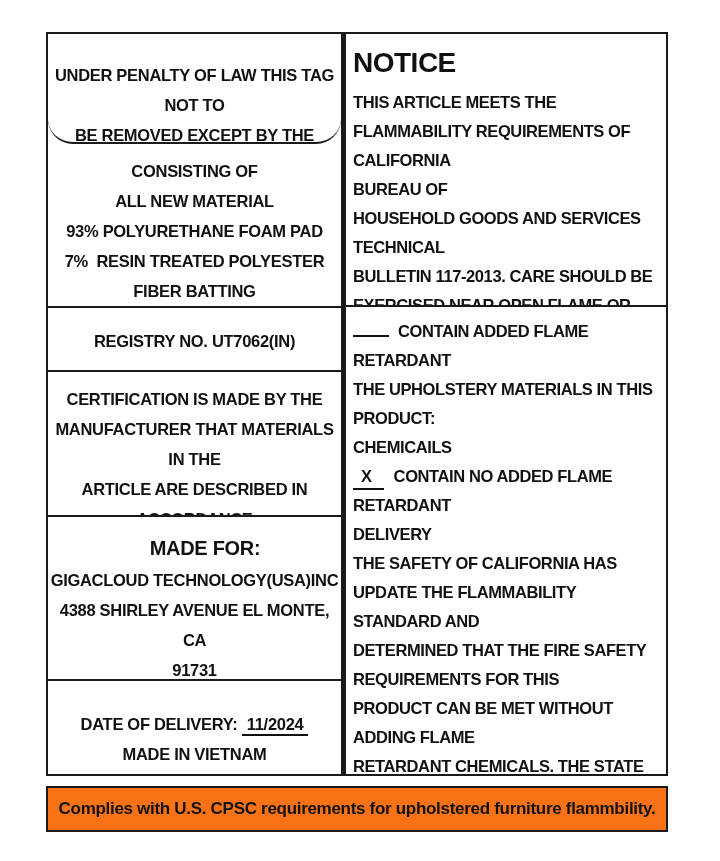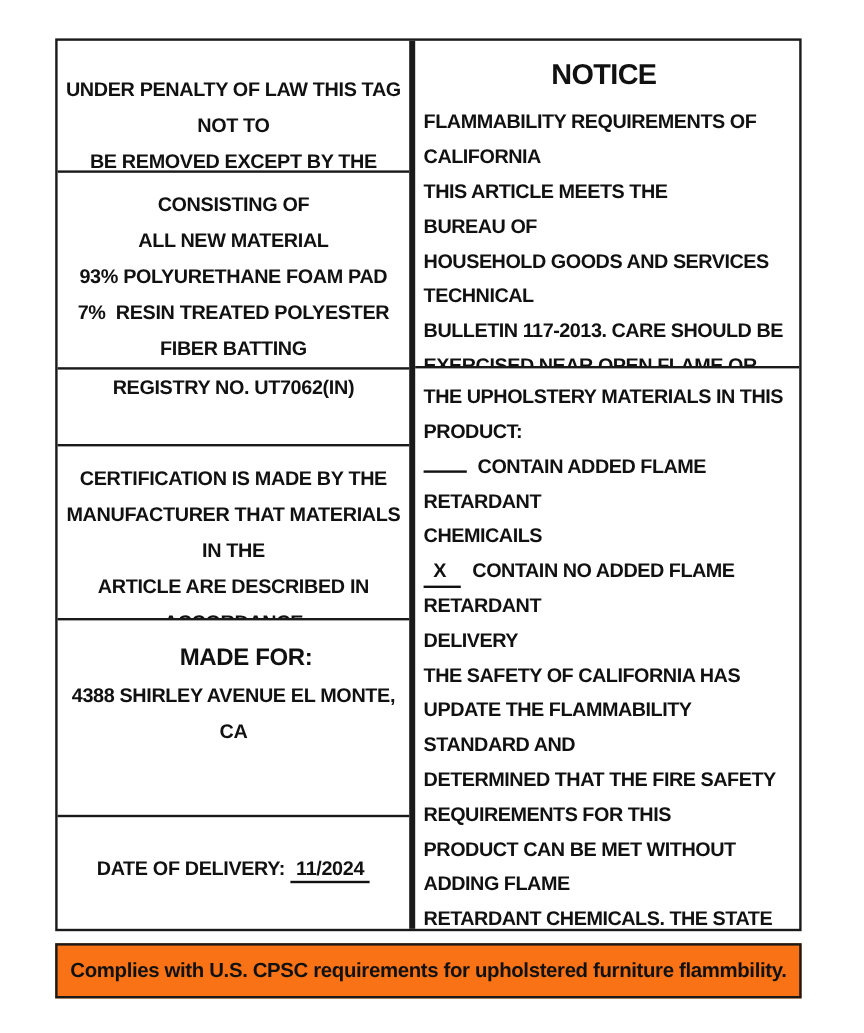--- a/index.html
+++ b/index.html
@@ -28,41 +28,41 @@
   .c { text-align: center; }
   .line {
     font-weight: bold;
     font-size: 16.5px;
     line-height: 30px;
     letter-spacing: -0.3px;
     white-space: pre-wrap;
   }
 
   
-  .sec-penalty  { height: 111px; padding-top: 26px; }
+  .sec-penalty  { height: 111px; padding-top: 26px; border-radius: 25px; }
   .sec-material { height: 164px; padding-top: 12px; }
-  .sec-registry { height: 65px;  }
+  .sec-registry { height: 65px;  padding-top: 18px; }
   .sec-cert     { height: 146px; padding-top: 12px; }
   .sec-madefor  { height: 165px; padding-top: 14px; }
   .sec-delivery { height: 93px;  padding-top: 28px; }
 
   .madefor-heading {
     font-weight: bold; font-size: 20px; line-height: 34px; letter-spacing: -0.3px; margin-left: 21px;
   }
   .underlined-date {
     border-bottom: 2px solid #111;
     padding: 0 5px 1px 5px;
   }
 
   
   .sec-notice { height: 273px; padding: 8px 0 0 7px; }
   .notice-heading {
     width: 62%;
-    text-align: right;
-    font-weight: bold; font-size: 24px; line-height: 42px;
+    text-align: left;
+    font-weight: bold; font-size: 28px; line-height: 42px;
     letter-spacing: -0.5px;
     margin-bottom: 4px;
   }
   .rline {
     font-weight: bold; font-size: 16.5px; line-height: 29px;
     letter-spacing: -0.4px; white-space: pre-wrap;
   }
   .sec-uphol { flex: 1; padding: 10px 0 0 7px; }
 
   .blank-slot {
@@ -119,47 +119,50 @@
 
       <div class="sec sec-cert c">
         <div class="line">CERTIFICATION IS MADE BY THE</div>
         <div class="line">MANUFACTURER THAT MATERIALS IN THE</div>
         <div class="line">ARTICLE ARE DESCRIBED IN ACCORDANCE</div>
 
       </div>
 
       <div class="sec sec-madefor c">
         <div class="madefor-heading">MADE FOR:</div>
+        <div class="line">GIGACLOUD TECHNOLOGY(USA)INC</div>
         <div class="line">4388 SHIRLEY AVENUE EL MONTE, CA</div>
+        <div class="line">91731</div>
       </div>
 
       <div class="sec sec-delivery c">
         <div class="line"><span>DATE OF DELIVERY:</span><span>&nbsp;</span><span class="underlined-date">11/2024</span></div>
+        <div class="line">MADE IN VIETNAM</div>
       </div>
 
     </div>
 
     <div class="col-divider"></div>
 
     <div class="col-right">
 
       <div class="sec sec-notice">
         <div class="notice-heading">NOTICE</div>
+        <div class="rline">THIS ARTICLE MEETS THE</div>
         <div class="rline">FLAMMABILITY REQUIREMENTS OF CALIFORNIA</div>
-        <div class="rline">THIS ARTICLE MEETS THE</div>
         <div class="rline">BUREAU OF</div>
         <div class="rline">HOUSEHOLD GOODS AND SERVICES TECHNICAL</div>
         <div class="rline">BULLETIN 117-2013. CARE SHOULD BE</div>
         <div class="rline">EXERCISED NEAR OPEN FLAME OR WITH</div>
 
       </div>
 
       <div class="sec sec-uphol">
+        <div class="rline"><span class="blank-slot"></span><span>CONTAIN ADDED FLAME RETARDANT</span></div>
         <div class="rline">THE UPHOLSTERY MATERIALS IN THIS PRODUCT:</div>
-        <div class="rline"><span class="blank-slot"></span><span>CONTAIN ADDED FLAME RETARDANT</span></div>
         <div class="rline">CHEMICAILS</div>
         <div class="rline"><span class="x-slot">X</span><span>CONTAIN NO ADDED FLAME RETARDANT</span></div>
         <div class="rline">DELIVERY</div>
         <div class="rline">THE SAFETY OF CALIFORNIA HAS</div>
         <div class="rline">UPDATE THE FLAMMABILITY STANDARD AND</div>
         <div class="rline">DETERMINED THAT THE FIRE SAFETY</div>
         <div class="rline">REQUIREMENTS FOR THIS</div>
         <div class="rline">PRODUCT CAN BE MET WITHOUT ADDING FLAME</div>
         <div class="rline">RETARDANT CHEMICALS. THE STATE HAS</div>
 

